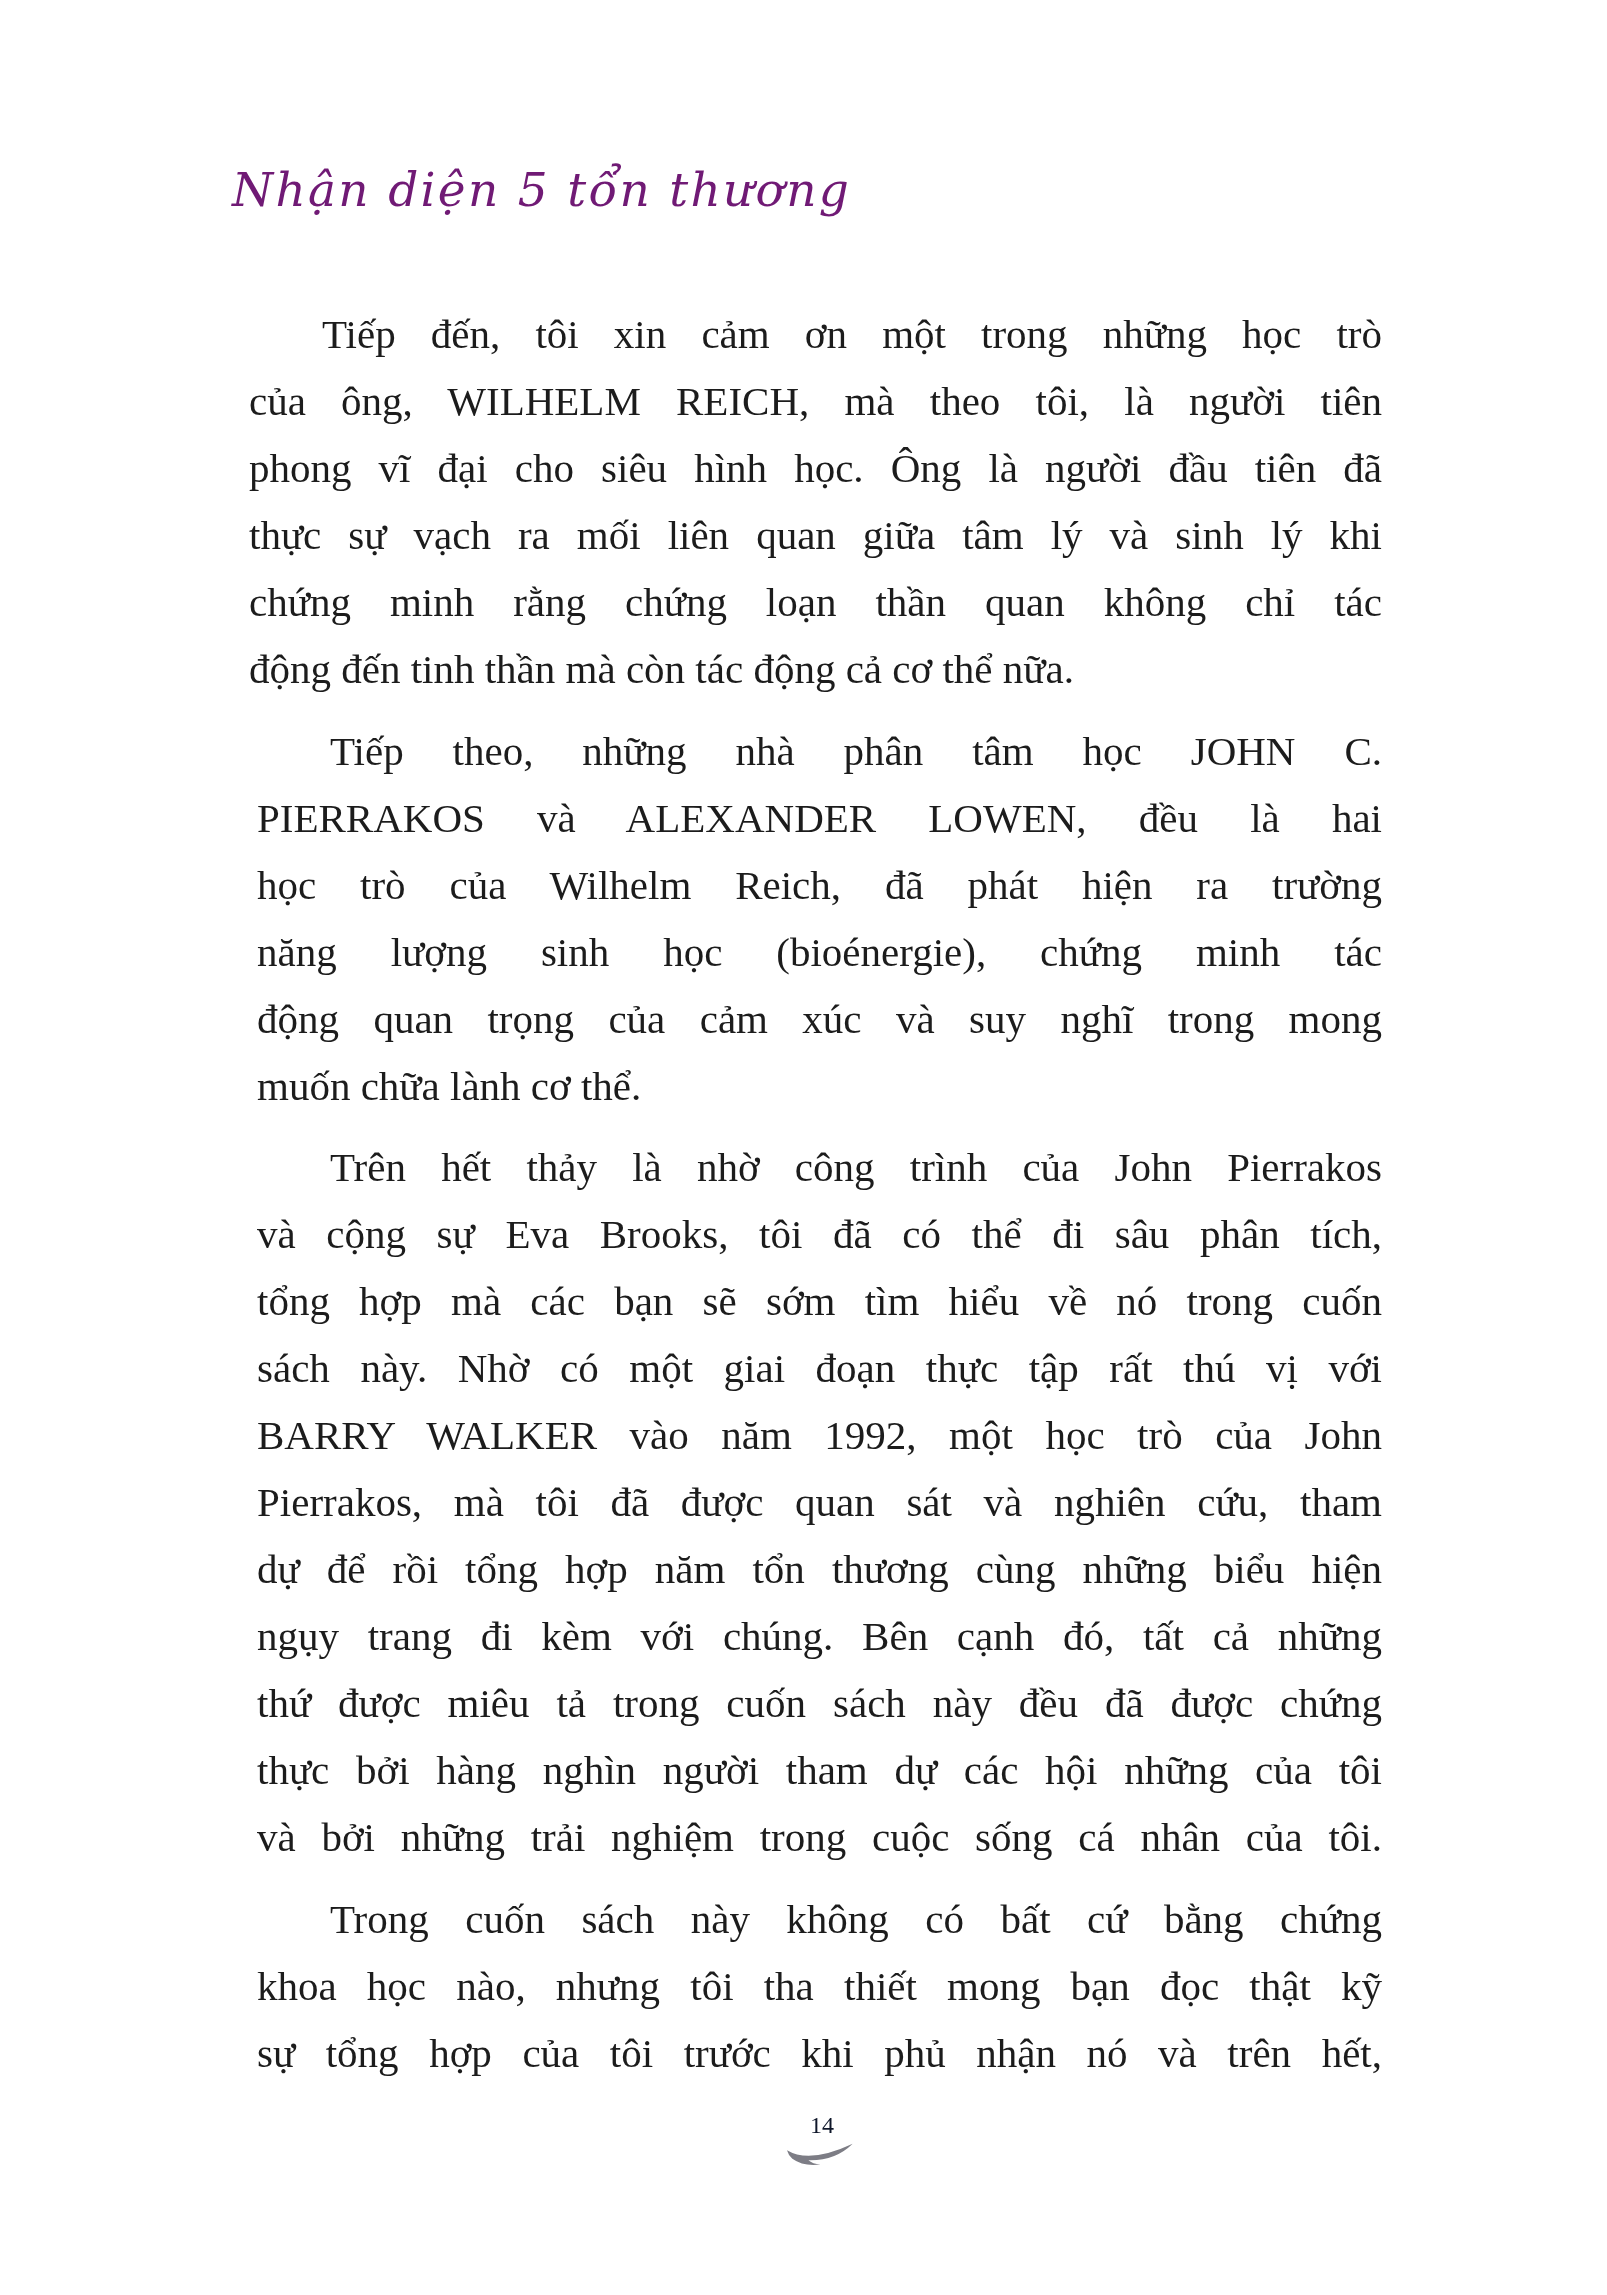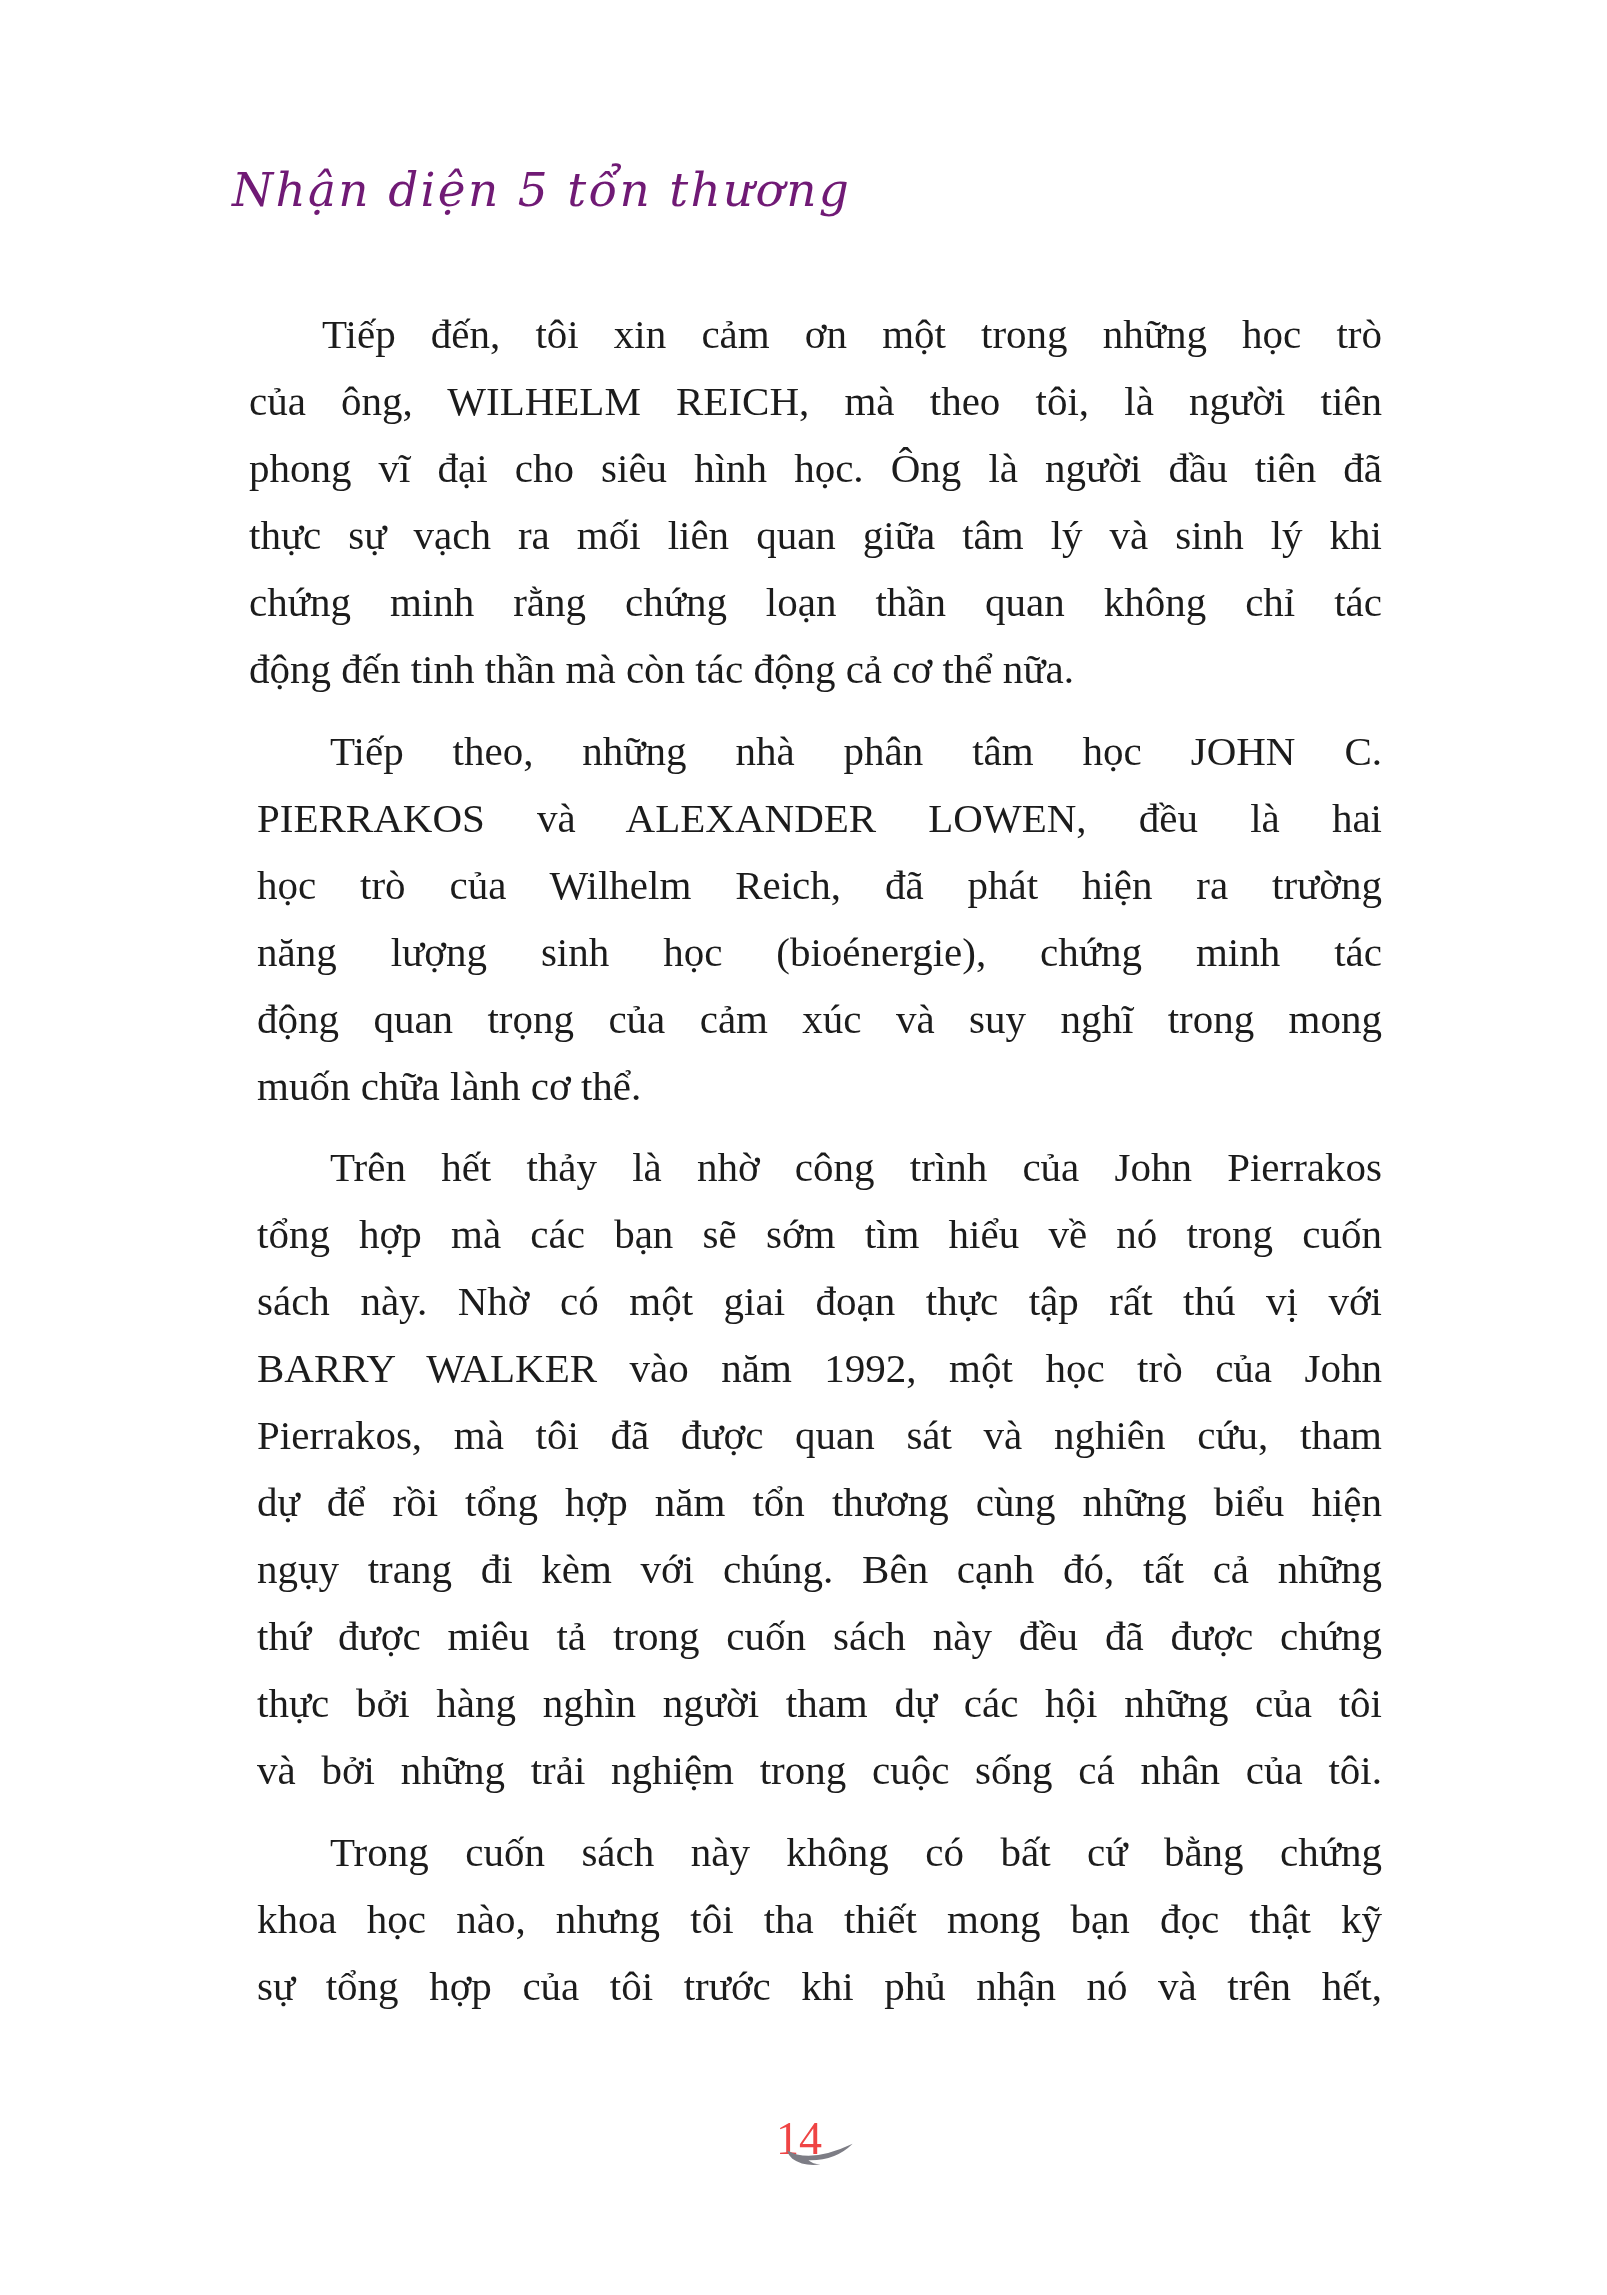--- a/index.html
+++ b/index.html
@@ -45,23 +45,23 @@
     text-align-last: justify;
     color: #1c1c1c;
   }
   .line.indent { text-indent: 73px; }
   .line.last { text-align-last: left; }
   .page-number {
     position: absolute;
     left: 776px;
     top: 2112px;
     width: 92px;
-    text-align: left;
-    font-size: 46px;
-    color: #ef4444;
+    text-align: center;
+    font-size: 24px;
+    color: #0f172a;
   }
   .flourish {
     position: absolute;
     left: 787px;
     top: 2143px;
     width: 67px;
     height: 23px;
   }
 </style>
 </head>
@@ -83,20 +83,21 @@
       <div class="para">
         <div class="line indent">Tiếp theo, những nhà phân tâm học JOHN C.</div>
         <div class="line">PIERRAKOS và ALEXANDER LOWEN, đều là hai</div>
         <div class="line">học trò của Wilhelm Reich, đã phát hiện ra trường</div>
         <div class="line">năng lượng sinh học (bioénergie), chứng minh tác</div>
         <div class="line">động quan trọng của cảm xúc và suy nghĩ trong mong</div>
         <div class="line last">muốn chữa lành cơ thể.</div>
       </div>
       <div class="para">
         <div class="line indent">Trên hết thảy là nhờ công trình của John Pierrakos</div>
+        <div class="line">và cộng sự Eva Brooks, tôi đã có thể đi sâu phân tích,</div>
         <div class="line">tổng hợp mà các bạn sẽ sớm tìm hiểu về nó trong cuốn</div>
         <div class="line">sách này. Nhờ có một giai đoạn thực tập rất thú vị với</div>
         <div class="line">BARRY WALKER vào năm 1992, một học trò của John</div>
         <div class="line">Pierrakos, mà tôi đã được quan sát và nghiên cứu, tham</div>
         <div class="line">dự để rồi tổng hợp năm tổn thương cùng những biểu hiện</div>
         <div class="line">ngụy trang đi kèm với chúng. Bên cạnh đó, tất cả những</div>
         <div class="line">thứ được miêu tả trong cuốn sách này đều đã được chứng</div>
         <div class="line">thực bởi hàng nghìn người tham dự các hội những của tôi</div>
         <div class="line">và bởi những trải nghiệm trong cuộc sống cá nhân của tôi.</div>
       </div>

